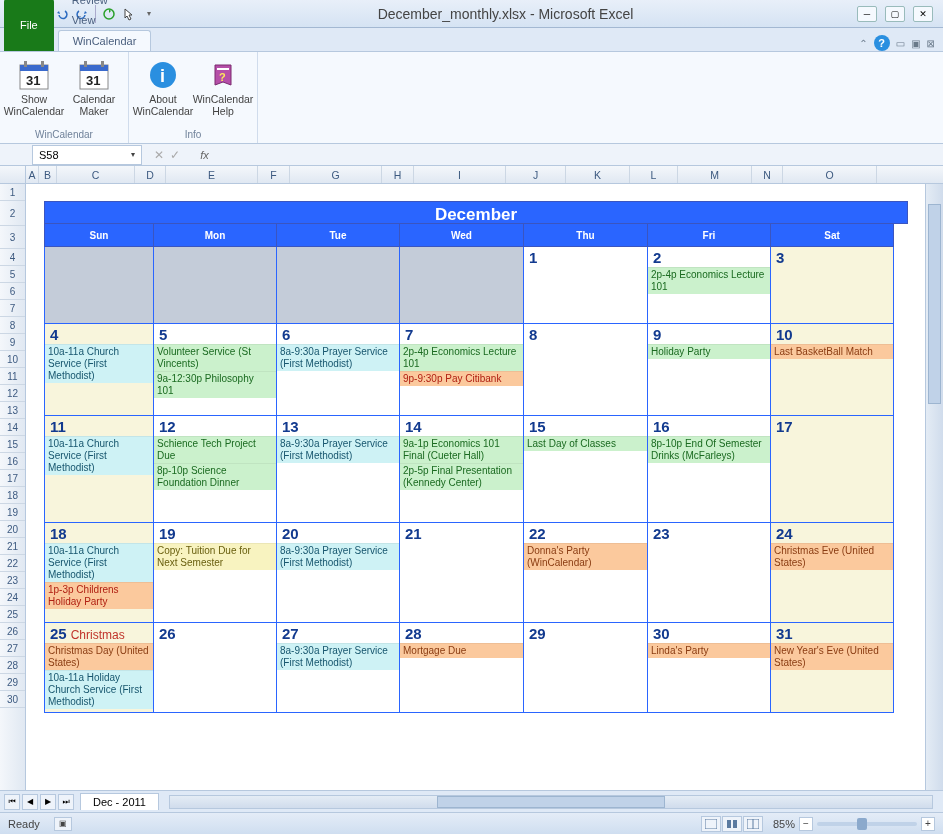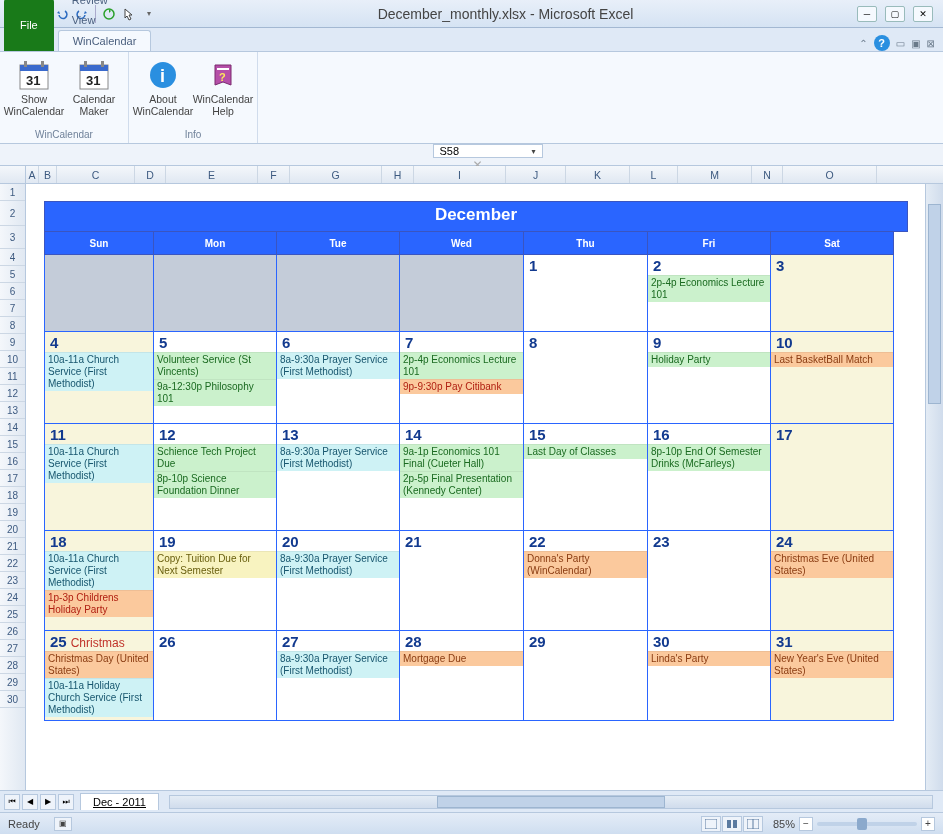--- a/index.html
+++ b/index.html
@@ -26,60 +26,60 @@
 
 .ribbon { height:92px; background:#f5f9fe; border-bottom:1px solid #b6c8de; display:flex; }
 .ribbon-group { border-right:1px solid #d0dcec; padding:2px 6px 0; display:flex; flex-direction:column; }
 .ribbon-group-buttons { flex:1; display:flex; gap:4px; }
 .ribbon-btn { width:56px; display:flex; flex-direction:column; align-items:center; justify-content:flex-start; padding-top:4px; cursor:pointer; border:1px solid transparent; border-radius:3px; }
 .ribbon-btn-icon { width:32px; height:32px; display:flex; align-items:center; justify-content:center; }
 .ribbon-btn-label { font-size:10.5px; color:#444; text-align:center; line-height:12px; margin-top:2px; }
 .ribbon-group-title { font-size:10px; color:#70829a; text-align:center; padding:2px 0 3px; }
 
 
-.formula-row { height:22px; border-bottom:1px solid #b6c8de; display:flex; align-items:center; background:#eef3fa;flex-direction:column; }
+.formula-row { height:22px; border-bottom:1px solid #b6c8de; display:flex; align-items:center; background:#eef3fa; }
 .namebox { width:110px; height:20px; border:1px solid #b6c8de; background:#fff; margin-left:32px; display:flex; align-items:center; padding:0 6px; font-size:11px; }
 .namebox-arrow { margin-left:auto; font-size:8px; color:#444; }
 .fx-label { margin-left:20px; font-size:11px; font-style:italic; color:#666; }
 .fx-input { flex:1; height:18px; border:none; background:transparent; margin-left:6px; font-size:11px; padding:0; }
 
 
 .sheet-area { position:absolute; top:166px; left:0; right:0; bottom:44px; display:flex; flex-direction:column; }
 .col-headers { height:18px; display:flex; background:linear-gradient(#f4f7fb,#e0e8f2); border-bottom:1px solid #b6c8de; }
 .corner { width:26px; border-right:1px solid #b6c8de; }
 .colh { border-right:1px solid #ccd7e4; font-size:10.5px; color:#3d5a80; text-align:center; line-height:18px; }
 .grid-body { flex:1; display:flex; overflow:hidden; }
 .row-headers { width:26px; background:linear-gradient(90deg,#f4f7fb,#e0e8f2); border-right:1px solid #b6c8de; }
 .rowh { height:17px; border-bottom:1px solid #ccd7e4; font-size:10px; color:#3d5a80; text-align:center; line-height:17px; }
 .cells { position:relative; flex:1; background:#fff; overflow:hidden; }
 
 
 .cal-wrapper { position:absolute; top:17px; left:18px; width:864px; }
-.cal-title { height:31px; background:#2a65ff; color:#fff; font-size:17px; font-weight:bold; text-align:center; line-height:25px; border:1px solid #3a55c0; }
+.cal-title { height:23px; background:#2a65ff; color:#fff; font-size:17px; font-weight:bold; text-align:center; line-height:25px; border:1px solid #3a55c0; }
 .cal-headrow { display:flex; height:23px; }
 .cal-head { flex:1; background:#2a65ff; color:#fff; font-size:10px; font-weight:bold; text-align:center; line-height:23px; border:1px solid #3a55c0; border-top:none; }
 .cal-grid { }
 .cal-row { display:flex; }
 .cal-cell { border:1px solid #2a65ff; border-top:none; overflow:hidden; display:flex; flex-direction:column; }
 .cal-cell.sun, .cal-cell.sat { background:#f8f5dc; }
 .cal-cell.pad { background:#c4ccd9; }
 .daynum { font-size:15px; font-weight:bold; color:#123a8f; padding:2px 5px 1px; }
 .daynum .hol { font-size:12px; color:#c0332a; font-weight:normal; margin-left:4px; }
 .ev { font-size:10px; padding:1px 3px; line-height:12px; border-top:1px solid rgba(0,0,0,0.05); }
 .ev.blue   { background:#cef2f5; color:#17566e; }
 .ev.green  { background:#cbf1cc; color:#1a6a20; }
 .ev.orange { background:#fbc99d; color:#8a3c12; }
 .ev.red    { background:#fbc99d; color:#b02012; }
 .ev.yellow { background:#f8f3c0; color:#6a6010; }
 
 
 .sheet-tab-row { height:22px; border-top:1px solid #b6c8de; display:flex; align-items:center; background:#dfe9f6; position:absolute; bottom:22px; left:0; right:0; }
 .st-nav { display:flex; gap:2px; padding:0 4px; }
 .st-navbtn { width:16px; height:16px; font-size:8px; display:flex; align-items:center; justify-content:center; cursor:pointer; border:1px solid #b6c8de; background:#eef3fa; }
-.sheet-tab { background:#fff; border:1px solid #b6c8de; border-bottom:none; padding:2px 12px; font-size:11px; margin-left:2px; cursor:pointer;text-decoration:underline; }
+.sheet-tab { background:#fff; border:1px solid #b6c8de; border-bottom:none; padding:2px 12px; font-size:11px; margin-left:2px; cursor:pointer; }
 .st-spacer { flex:1; height:14px; margin:0 10px; background:linear-gradient(#e4ecf5,#d0dcec); border:1px solid #b6c8de; position:relative; }
 .st-thumb { position:absolute; left:35%; width:30%; top:0; bottom:0; background:#c0d2e8; border:1px solid #9db5d0; }
 
 
 .statusbar { position:absolute; bottom:0; left:0; right:0; height:22px; background:linear-gradient(#e4ecf7,#cfdef0); border-top:1px solid #b6c8de; display:flex; align-items:center; font-size:11px; color:#444; padding:0 8px; }
 .view-btns { margin-left:auto; display:flex; gap:1px; }
 .view-btn { width:20px; height:16px; border:1px solid #b6c8de; background:#eef3fa; cursor:pointer; display:flex; align-items:center; justify-content:center; }
 .zoom-group { display:flex; align-items:center; margin-left:10px; gap:4px; }
 .zoom-slider { width:100px; height:4px; background:#c0d2e8; position:relative; border-radius:2px; }
 .zoom-nub { width:10px; height:12px; background:#8ba9cc; position:absolute; left:40%; top:-4px; border-radius:2px; }

